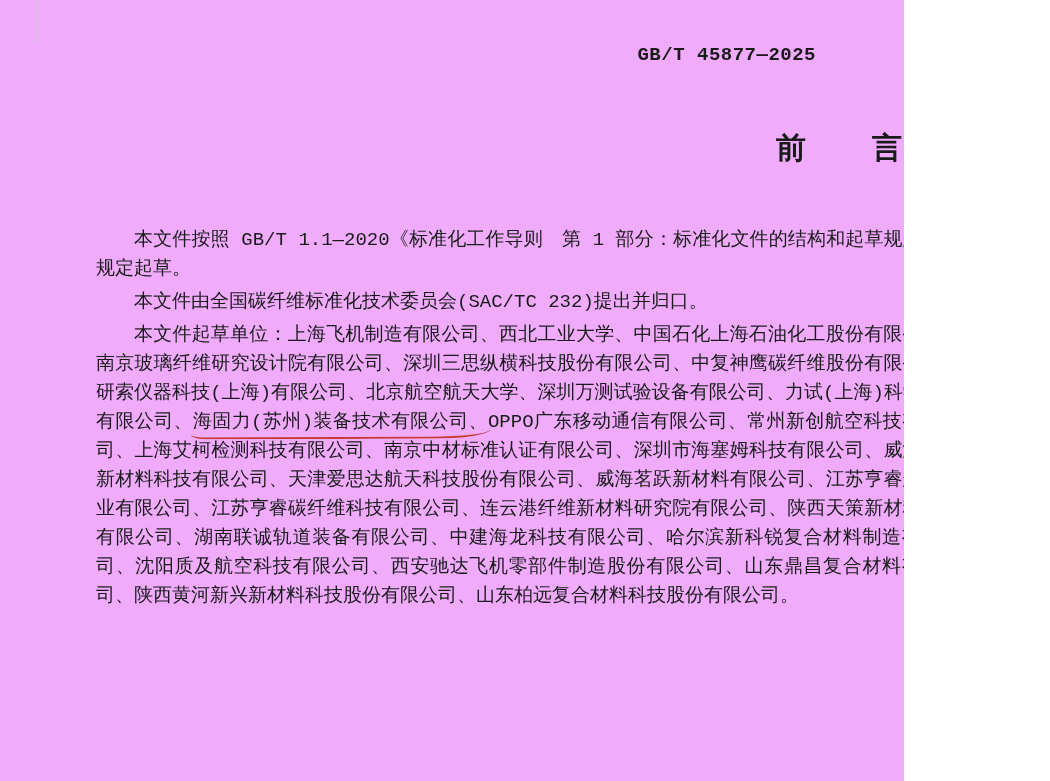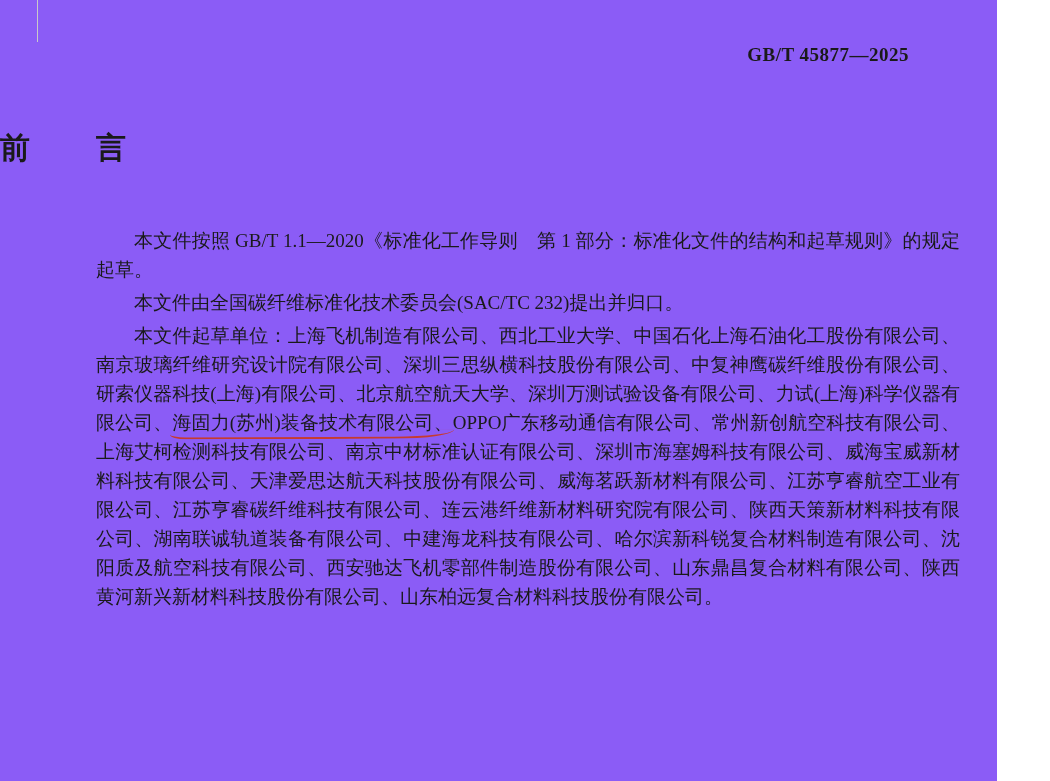--- a/index.html
+++ b/index.html
@@ -8,24 +8,25 @@
     background: #ffffff;
   }
   body {
     width: 1050px;
     height: 781px;
     font-family: "Liberation Serif", "DejaVu Serif", serif;
     color: #1a1a1a;
   }
   .page {
     position: relative;
-    width: 997px;
+    width: 904px;
     height: 781px;
-    background: #8b5cf6;
+    background: #f0abfc;
     overflow: hidden;
+    font-family: Liberation Mono, monospace;
   }
   .scan-artifact {
     position: absolute;
     left: 37px;
     top: 0;
     width: 1px;
     height: 42px;
     background: #c9c9c9;
   }
   .doc-header {
@@ -36,21 +37,21 @@
     font-weight: bold;
     letter-spacing: 0.5px;
     white-space: nowrap;
   }
   .doc-title {
     position: absolute;
     top: 128px;
     left: 0;
     width: 100%;
     margin: 0;
-    text-align: left;
+    text-align: right;
     font-size: 30px;
     font-weight: bold;
     letter-spacing: 2px;
   }
   .doc-body {
     position: absolute;
     top: 222px;
     left: 92px;
     width: 872px;
     font-size: 19px;

